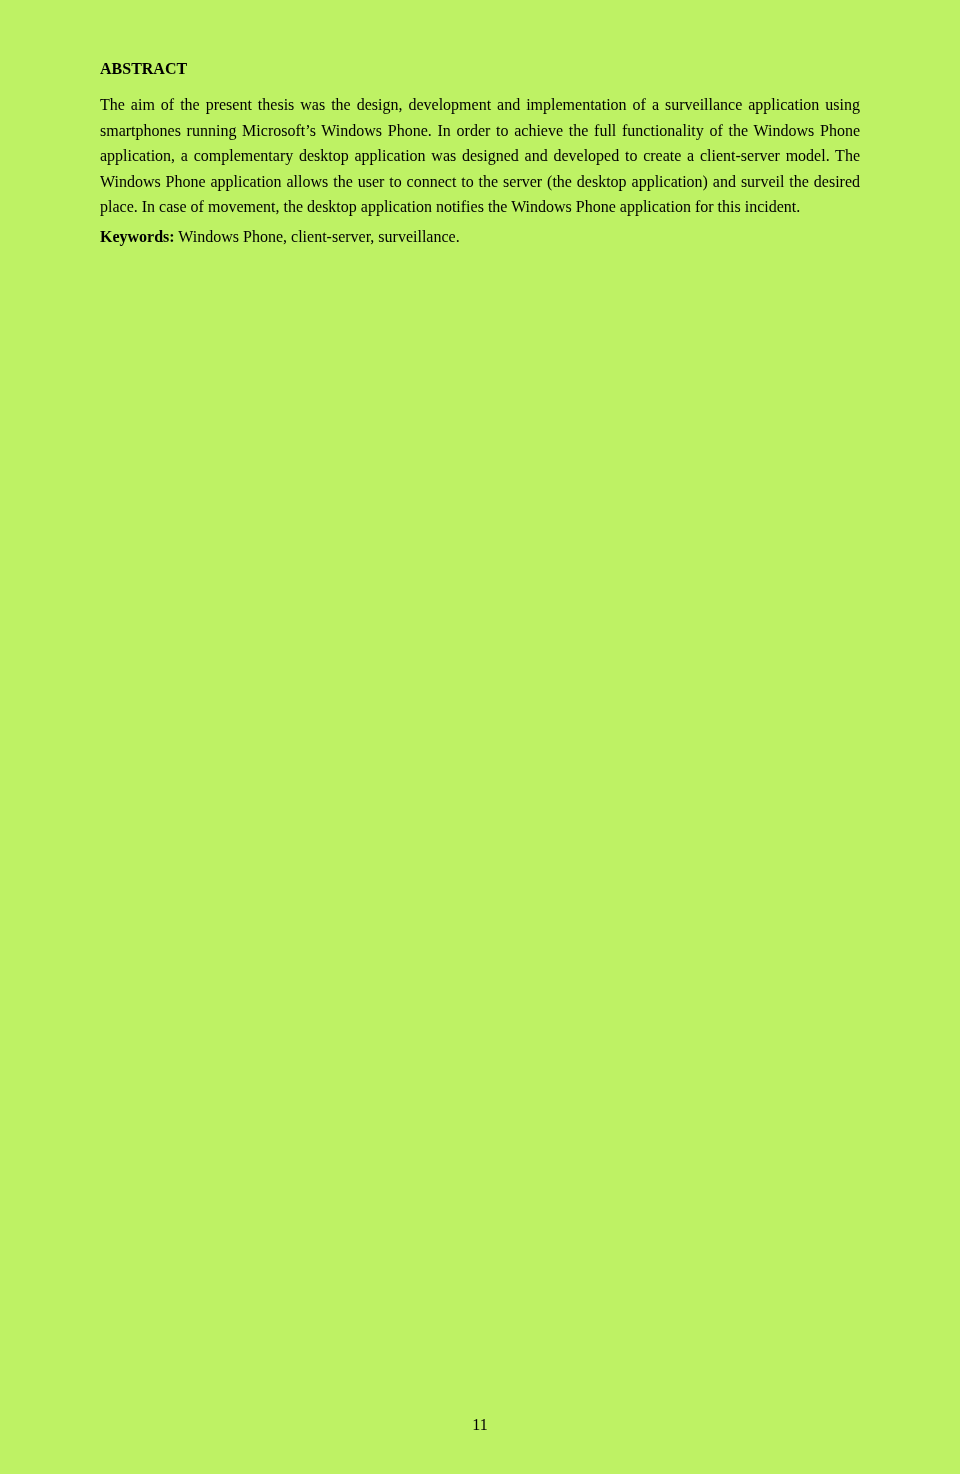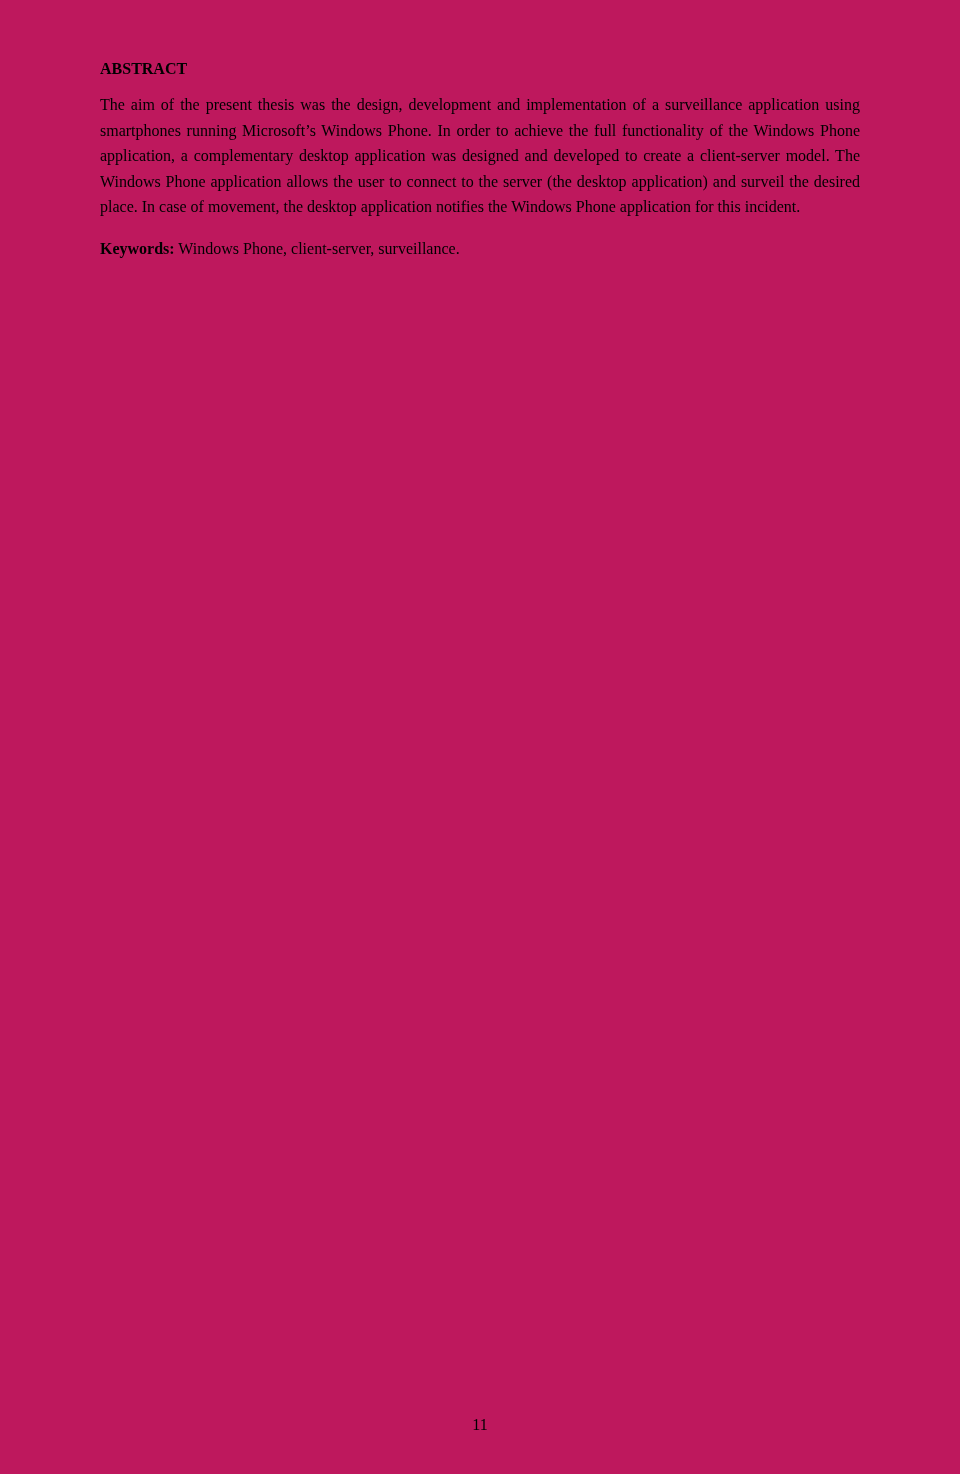--- a/index.html
+++ b/index.html
@@ -14,40 +14,40 @@
       font-size: 16px;
       color: #000000;
       width: 960px;
       min-height: 1474px;
       position: relative;
     }
 
     .page {
       width: 960px;
       min-height: 1474px;
-      background: #be185d;
+      background: #bef264;
       padding: 60px 100px 80px 100px;
       position: relative;
     }
 
     .abstract-heading {
       font-weight: bold;
       font-size: 16px;
       margin-bottom: 14px;
       text-align: left;
     }
 
     .abstract-body {
       font-size: 16px;
       line-height: 1.6;
       text-align: justify;
     }
 
     .abstract-body p {
-      margin-bottom: 16px;
+      margin-bottom: 4px;
     }
 
     .keywords-section {
       font-size: 16px;
       line-height: 1.6;
     }
 
     .keywords-label {
       font-weight: bold;
     }

